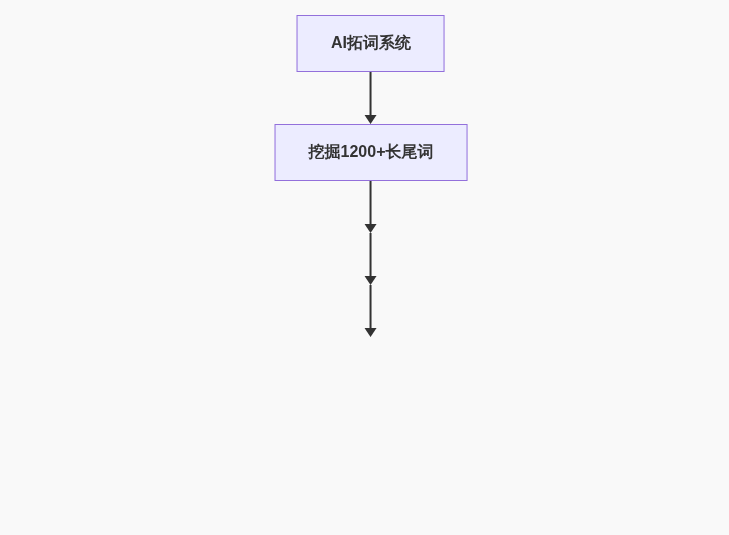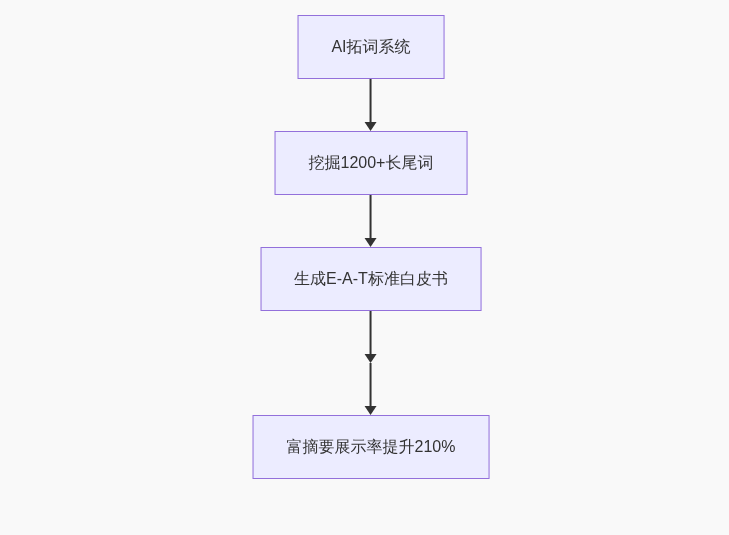--- a/index.html
+++ b/index.html
@@ -20,30 +20,31 @@
   .diagram {
     position: absolute;
     left: 371px;
     top: 15px;
     transform: translateX(-50%);
     display: flex;
     flex-direction: column;
     align-items: center;
   }
   .flow-node {
-    height: 64px;
+    height: 57px;
     padding: 0 33px;
     display: flex;
     align-items: center;
     justify-content: center;
     background: var(--node-fill);
     border: 1px solid var(--node-border);
     color: var(--text);
     font-size: 16px;
     white-space: nowrap;
+    font-weight: bold;
   }
   .flow-arrow {
     position: relative;
     width: 12px;
     height: 52px;
   }
   .flow-arrow .shaft {
     position: absolute;
     left: 50%;
     top: 0;
@@ -76,28 +77,26 @@
     <div class="head"></div>
   </div>
 
   <div class="flow-node">挖掘1200+长尾词</div>
 
   <div class="flow-arrow">
     <div class="shaft"></div>
     <div class="head"></div>
   </div>
 
-  <div class="flow-node">生成E-A-T标准白皮书</div>
 
   <div class="flow-arrow">
     <div class="shaft"></div>
     <div class="head"></div>
   </div>
 
 
   <div class="flow-arrow">
     <div class="shaft"></div>
     <div class="head"></div>
   </div>
 
-  <div class="flow-node">富摘要展示率提升210%</div>
 
 </div>
 
 </body></html>

